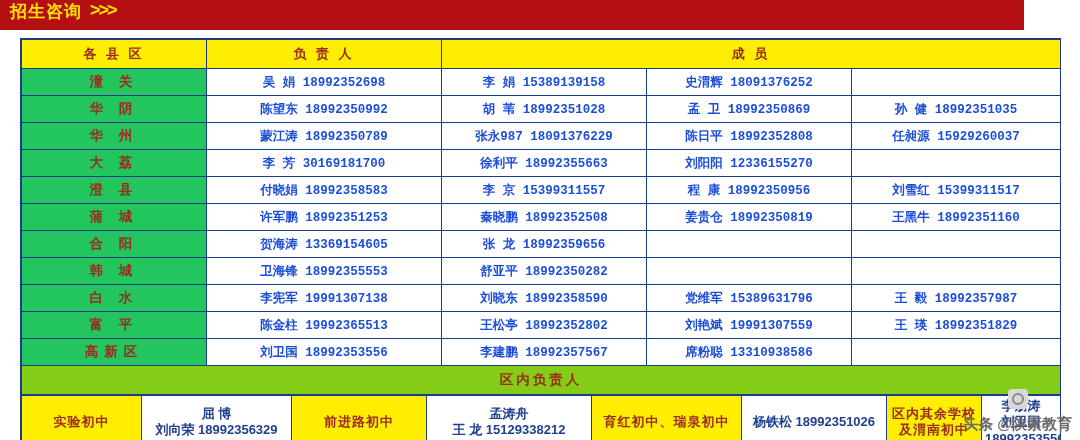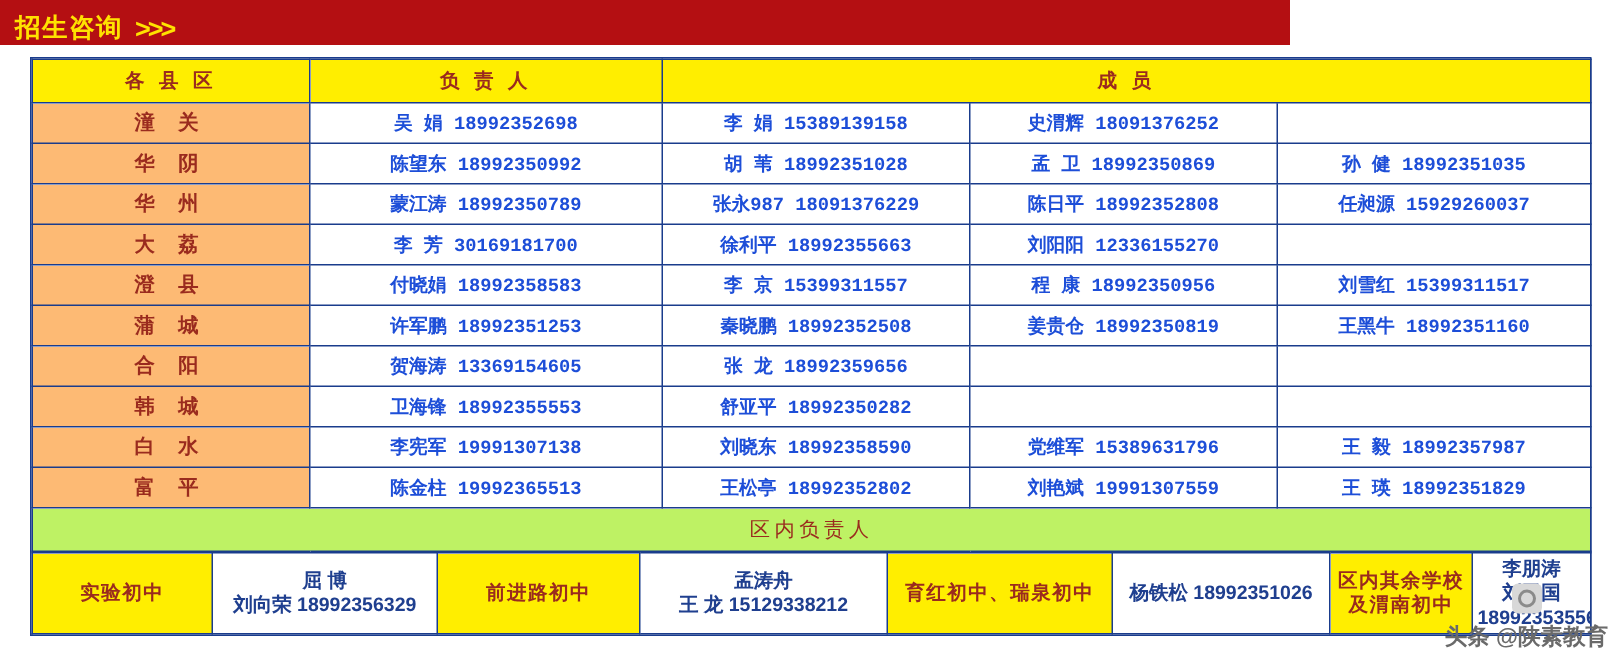--- a/index.html
+++ b/index.html
@@ -5,23 +5,23 @@
   html,body{margin:0;padding:0;}
   body{
     width:1080px;height:440px;
     background:#ffffff;
     font-family:"Liberation Sans","DejaVu Sans",sans-serif;
     overflow:hidden;
     position:relative;
   }
   
   .banner{
-    position:absolute;left:0;top:0;width:860px;height:30px;
+    position:absolute;left:0;top:0;width:1024px;height:30px;
     background:#b40f12;
-    display:flex;align-items:flex-end;
+    display:flex;align-items:flex-start;
   }
   .banner-title{
     color:#ffe200;font-size:17px;font-weight:bold;
     margin-left:10px;letter-spacing:1px;
   }
   .banner-arrows{
     color:#ffe200;font-size:18px;font-weight:bold;margin-left:8px;letter-spacing:-2px;
   }
   .sheet{
     position:absolute;left:20px;top:38px;width:1041px;
@@ -44,29 +44,29 @@
   }
   .hdr{
     background:#ffee00;
     color:#9a2b1e;
     font-weight:bold;
     font-size:13px;
     letter-spacing:3px;
     height:24px;
   }
   .county{
-    background:#fdba74;
+    background:#22c55e;
     color:#9a2b1e;
     font-weight:bold;
     letter-spacing:6px;
     font-size:13.5px;
   }
   .name{font-weight:bold;color:#1d4ed8;font-family:Liberation Mono, monospace;}
   .section-title{
-    background:#bef264;color:#9a2b1e;font-weight:normal;font-size:13.5px;letter-spacing:3px;height:24px;
+    background:#84cc16;color:#9a2b1e;font-weight:bold;font-size:13.5px;letter-spacing:3px;height:24px;
   }
   .lbl{
     background:#ffee00;color:#9a2b1e;font-weight:bold;font-size:13px;letter-spacing:1px;
   }
   .sch{
     color:#1f3f8f;font-weight:bold;font-size:13px;
   }
   .two-line{
     line-height:1.25;white-space:normal;
   }
@@ -173,20 +173,27 @@
         <td class="name">刘晓东 18992358590</td>
         <td class="name">党维军 15389631796</td>
         <td class="name">王  毅 18992357987</td>
       </tr>
       <tr>
         <td class="county">富 平</td>
         <td class="name">陈金柱 19992365513</td>
         <td class="name">王松亭 18992352802</td>
         <td class="name">刘艳斌 19991307559</td>
         <td class="name">王  瑛 18992351829</td>
+      </tr>
+      <tr>
+        <td class="county">高新区</td>
+        <td class="name">刘卫国 18992353556</td>
+        <td class="name">李建鹏 18992357567</td>
+        <td class="name">席粉聪 13310938586</td>
+        <td class="name"></td>
       </tr>
 
       <tr>
         <td class="section-title" colspan="5">区内负责人</td>
       </tr>
     </tbody>
   </table>
 
   <table style="border-top:none;">
     <colgroup>

